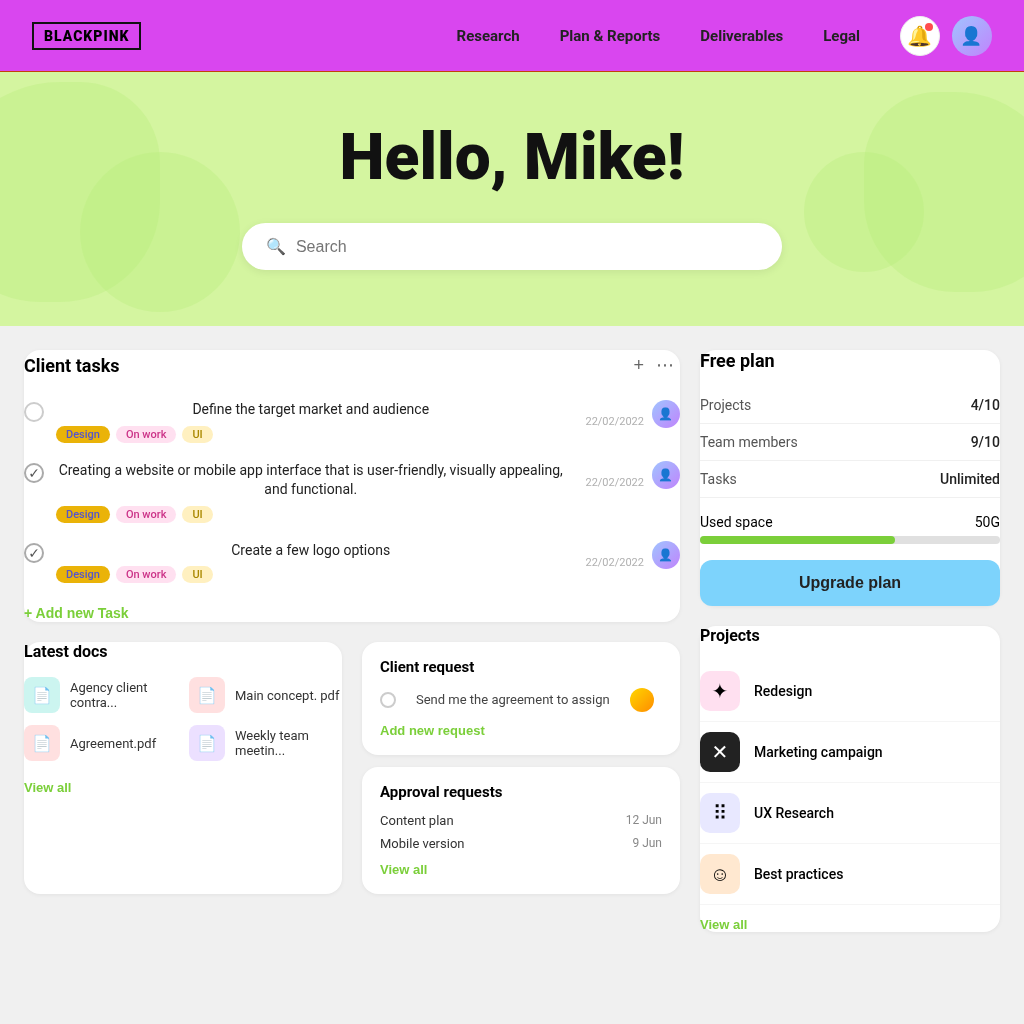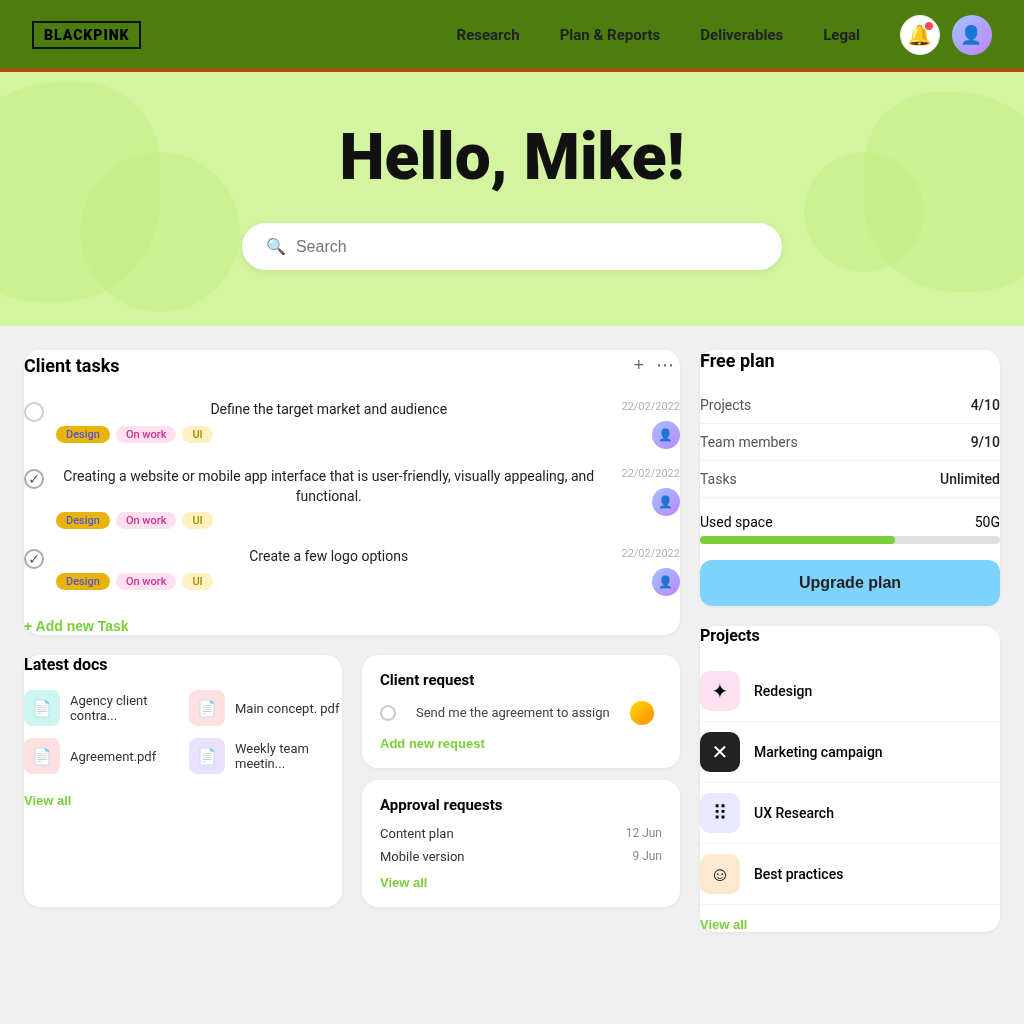--- a/index.html
+++ b/index.html
@@ -6,26 +6,26 @@
     body {
       font-family: -apple-system, BlinkMacSystemFont, 'Segoe UI', Roboto, sans-serif;
       background: #f0f0f0;
       width: 1024px;
       min-height: 1024px;
       overflow-x: hidden;
     }
 
     
     .navbar {
-      background: #4d7c0f;
+      background: #d946ef;
       display: flex;
       align-items: center;
       padding: 0 32px;
       height: 72px;
-      border-bottom: 3px solid #c2410c;
+      border-bottom: 1px solid #c2410c;
     }
     .logo-box {
       border: 2px solid #111;
       padding: 4px 10px;
       font-weight: 900;
       font-size: 14px;
       letter-spacing: 1px;
       margin-right: auto;
     }
     .nav-links {
@@ -229,21 +229,21 @@
       font-weight: 500;
     }
     .tag-design { background: #eab308; color: #5555cc; }
     .tag-onwork { background: #ffe0f0; color: #cc3388; }
     .tag-ui { background: #fff0c0; color: #aa8800; }
     .task-meta {
       display: flex;
       align-items: center;
       gap: 8px;
       margin-left: 8px;
-      flex-direction: column;
+      flex-direction: row;
       align-items: flex-end;
     }
     .task-date {
       font-size: 11px;
       color: #b0b0b0;
     }
     .task-avatar {
       width: 28px;
       height: 28px;
       border-radius: 50%;

